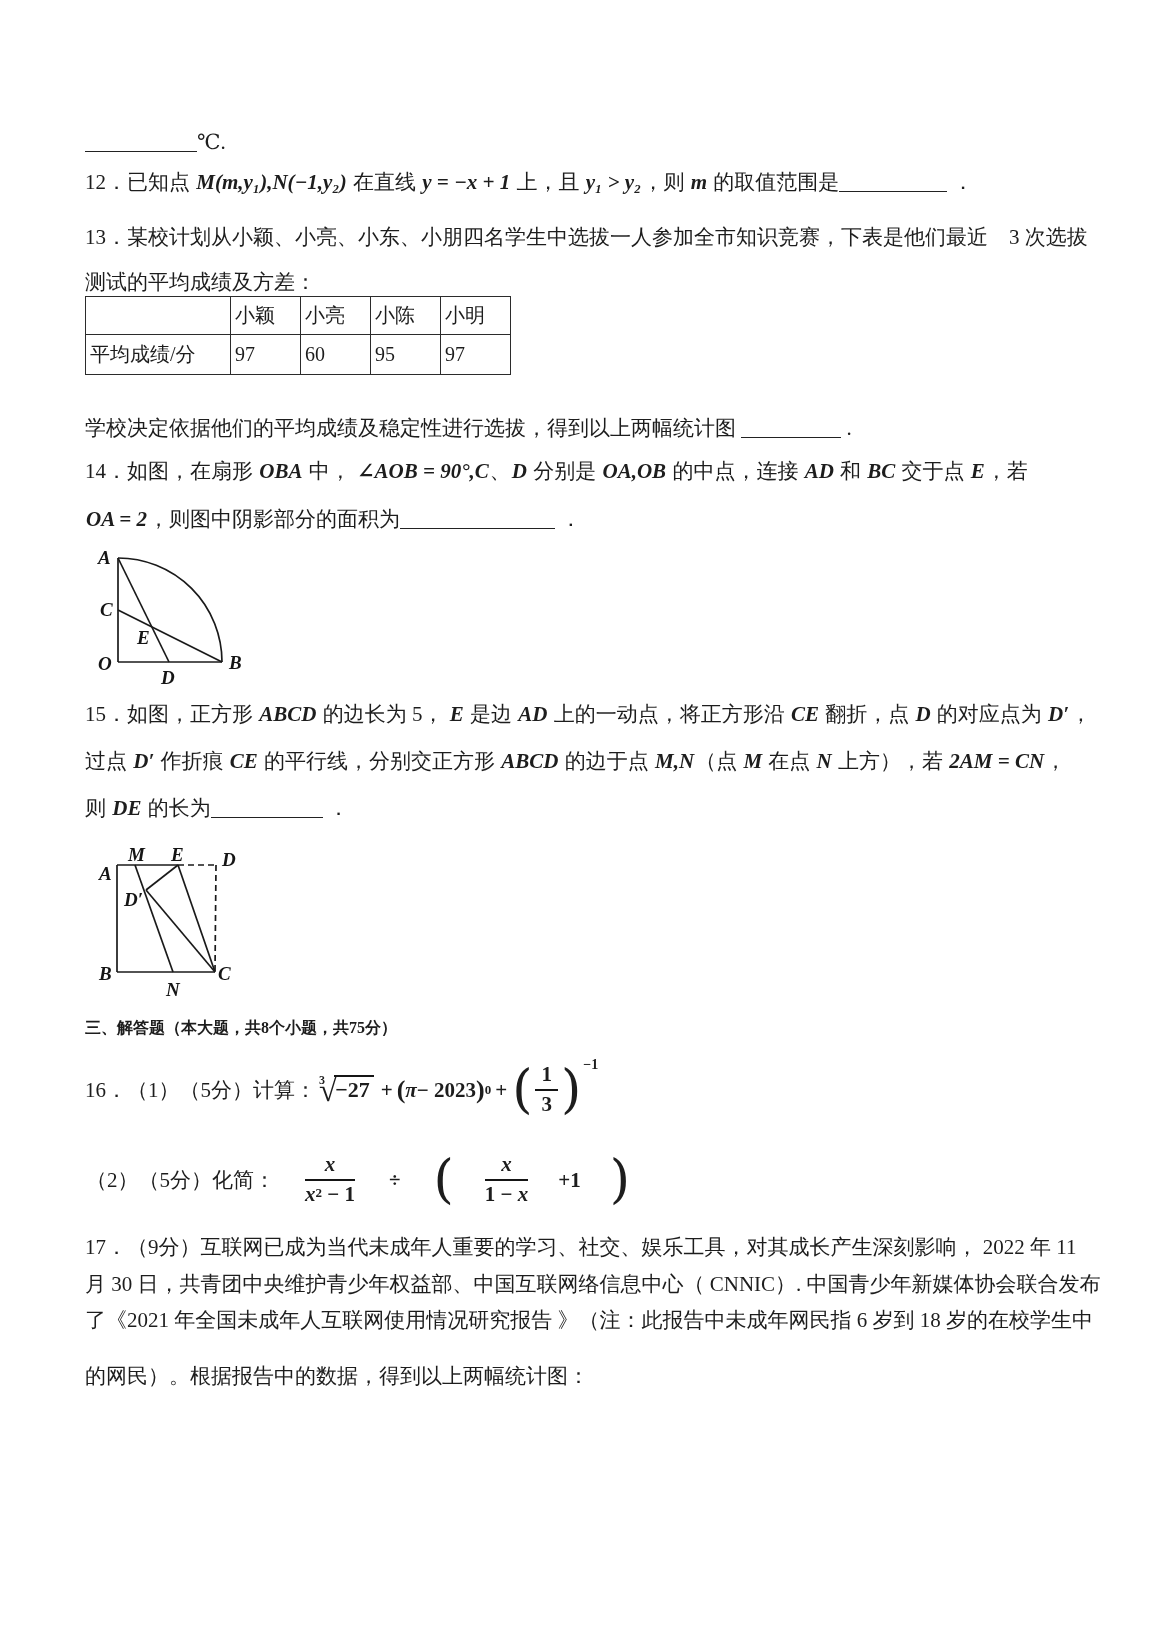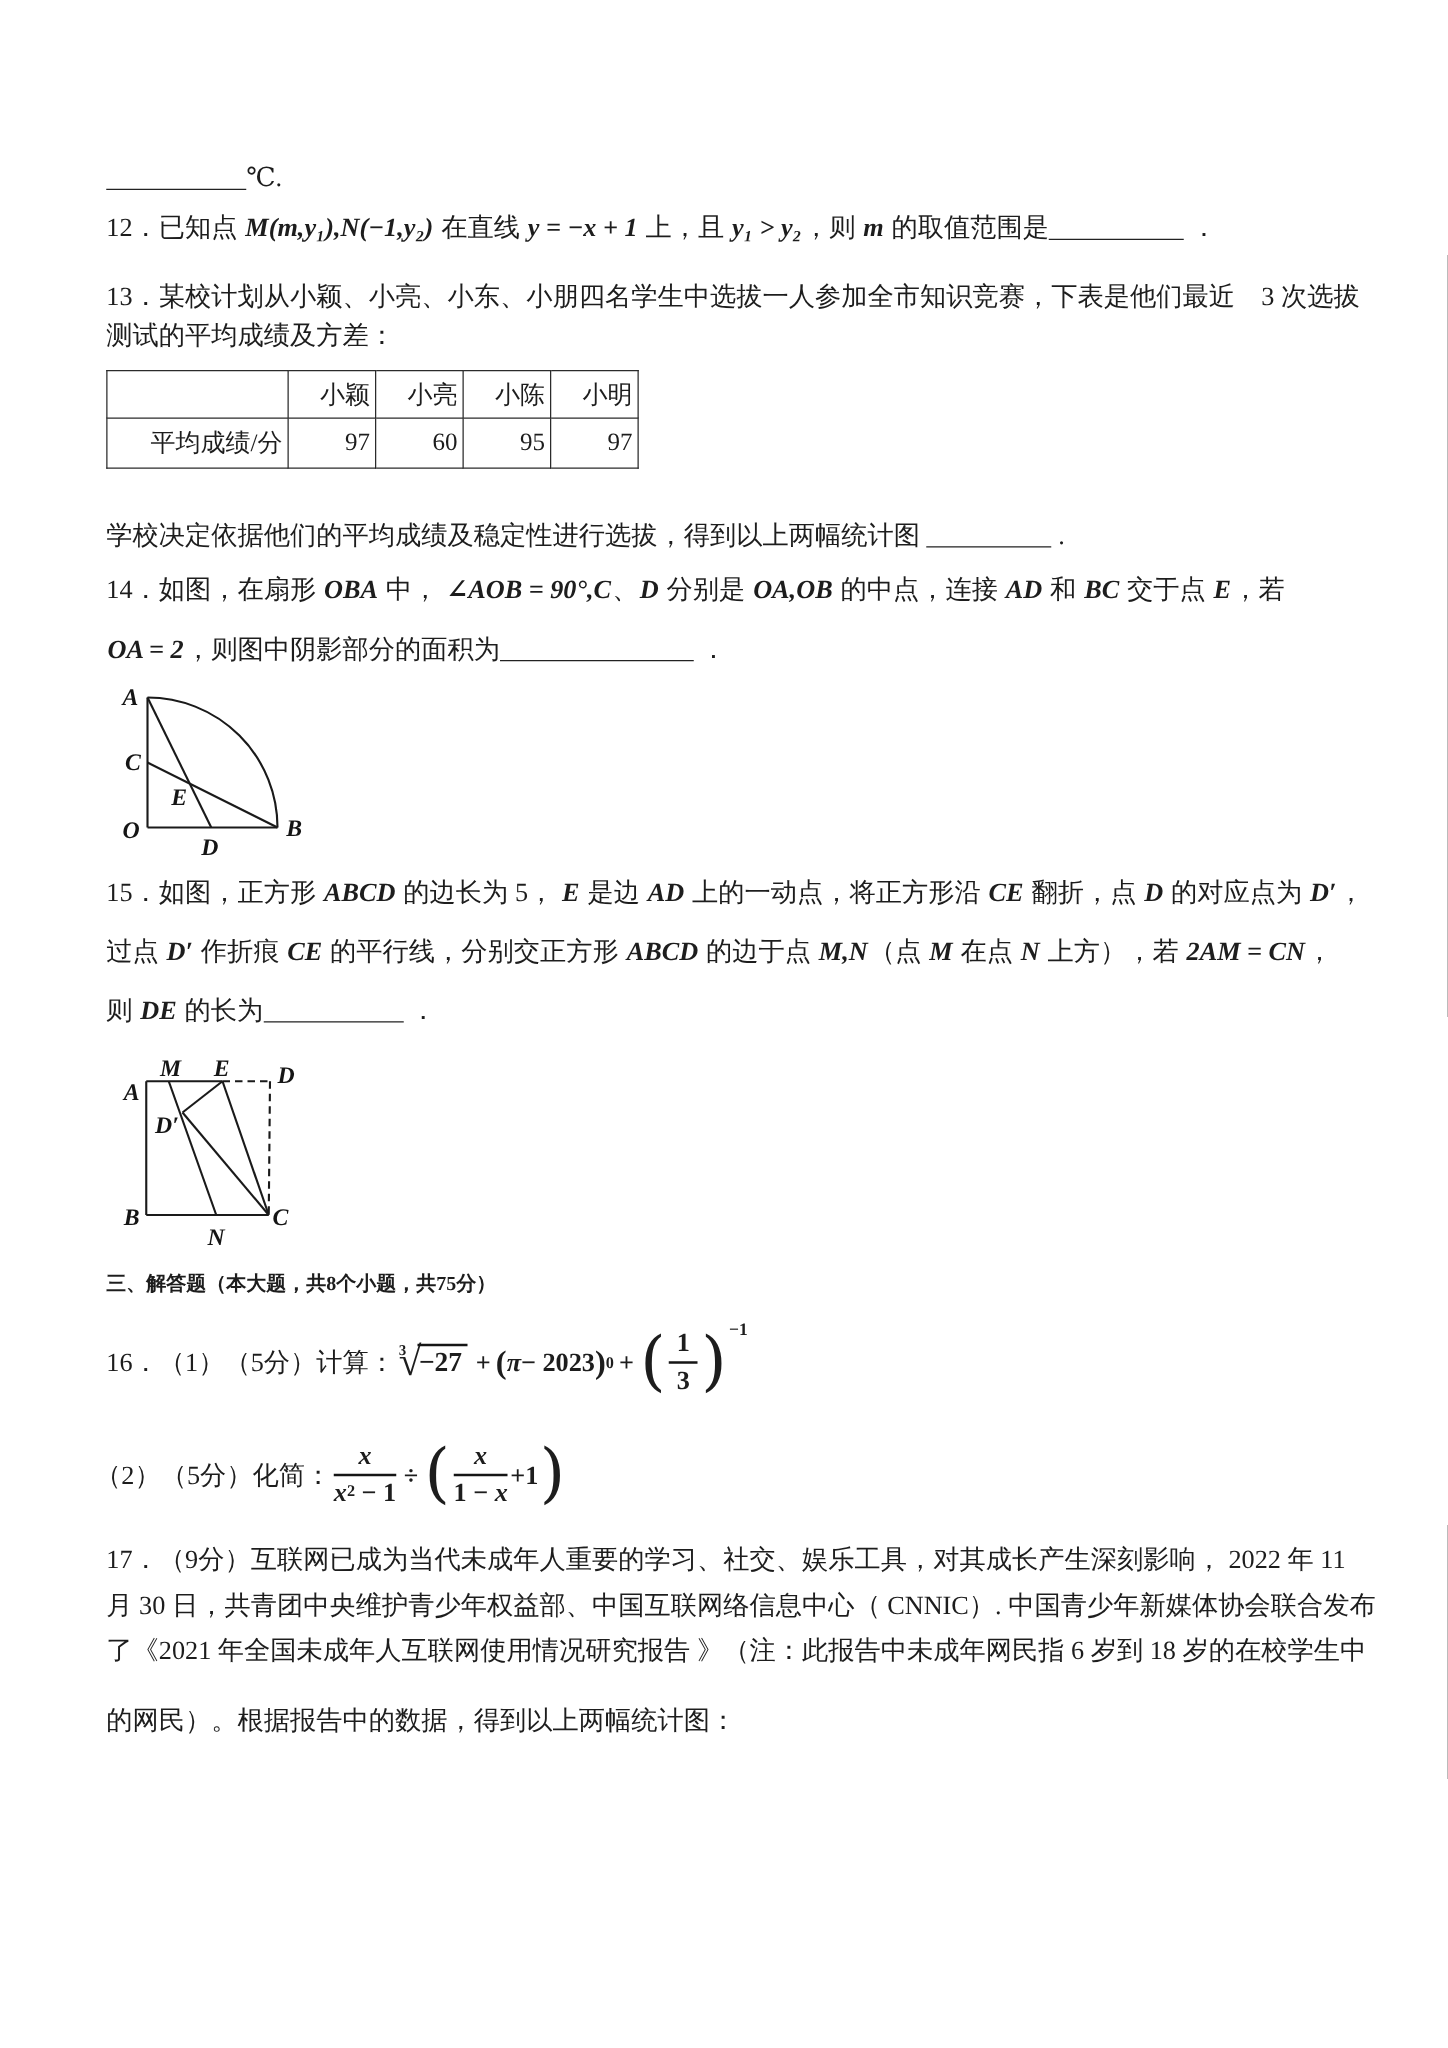--- a/index.html
+++ b/index.html
@@ -4,21 +4,21 @@
 <style>
   html,body{margin:0;padding:0;background:#888;}
   #page{position:relative;width:1158px;height:1638px;background:#ffffff;margin:0 auto;
         font-family:"Liberation Serif","DejaVu Serif",serif;color:#1d1d1d;overflow:hidden;}
   .line{position:absolute;left:85px;white-space:nowrap;font-size:21px;line-height:33px;}
   .seg{vertical-align:baseline;}
   .math{font-style:italic;font-weight:bold;padding:0 1px;}
   .blank{display:inline-block;height:20px;margin-bottom:-3px;border-bottom:1.6px solid #222;}
   
   .score-table{position:absolute;left:85px;top:296px;border-collapse:collapse;font-size:20px;}
-  .score-table td,.score-table th{border:1.7px solid #2b2b2b;text-align:right;font-weight:normal;
+  .score-table td,.score-table th{border:1.7px solid #2b2b2b;text-align:left;font-weight:normal;
       padding:0 4px;vertical-align:middle;}
   .score-table .c0{width:136px;}
   .score-table .c{width:61px;}
   .score-table tr{height:40px;}
   .section-head{font-weight:bold;font-size:16px;}
   
   .formula-row{position:absolute;display:flex;align-items:center;font-size:21px;white-space:nowrap;}
   .fm{font-weight:bold;}
   .fm-it{font-weight:bold;font-style:italic;}
   .rad{display:inline-flex;align-items:flex-start;margin:0 3px;}
@@ -45,21 +45,21 @@
 </head>
 <body>
 
 <div id="page">
 
   <div class="line" style="top:126px;"><span class="blank" style="width: 112px;"></span><span class="seg txt">℃.</span></div>
 
   <div class="line" style="top:166px;"><span class="seg txt">12．已知点 </span><span class="seg math">M(m,y₁),N(−1,y₂)</span><span class="seg txt"> 在直线 </span><span class="seg math">y = −x + 1</span><span class="seg txt"> 上，且 </span><span class="seg math">y₁ &gt; y₂</span><span class="seg txt">，则 </span><span class="seg math">m</span><span class="seg txt"> 的取值范围是</span><span class="blank" style="width: 108px;"></span><span class="seg txt"> ．</span></div>
 
   <div class="line" style="top:221px;"><span class="seg txt">13．某校计划从小颖、小亮、小东、小朋四名学生中选拔一人参加全市知识竞赛，下表是他们最近　3 次选拔</span></div>
-  <div class="line" style="top:252px;"><span class="seg txt">测试的平均成绩及方差：</span></div>
+  <div class="line" style="top:266px;"><span class="seg txt">测试的平均成绩及方差：</span></div>
 
   <table class="score-table">
     <tbody>
         <tr style="height:38px;">
       <td class="c0"></td>
       <th class="c">小颖</th>
       <th class="c">小亮</th>
       <th class="c">小陈</th>
       <th class="c">小明</th>
     </tr>
@@ -134,21 +134,21 @@
     <span class="opx">+</span>
     <span class="bp">(</span>
     <span class="frac">
       <span class="fn">1</span>
       <span class="fd">3</span>
     </span>
     <span class="bp">)</span>
     <span class="bexp">−1</span>
   </div>
 
-  <div class="formula-row" style="left:76px;top:1146px;height:68px;">
+  <div class="formula-row" style="left:86px;top:1146px;height:68px;gap:28px;">
     <span>（2）（5分）化简：</span>
     <span class="frac">
       <span class="fn fm-it">x</span>
       <span class="fd fm"><i class="fm-it">x</i><sup class="sexp" style="vertical-align:4px;">2</sup><span> − 1</span></span>
     </span>
     <span class="opx">÷</span>
     <span class="bp">(</span>
     <span class="frac">
       <span class="fn fm-it">x</span>
       <span class="fd fm"><span>1 − </span><i class="fm-it">x</i></span>

